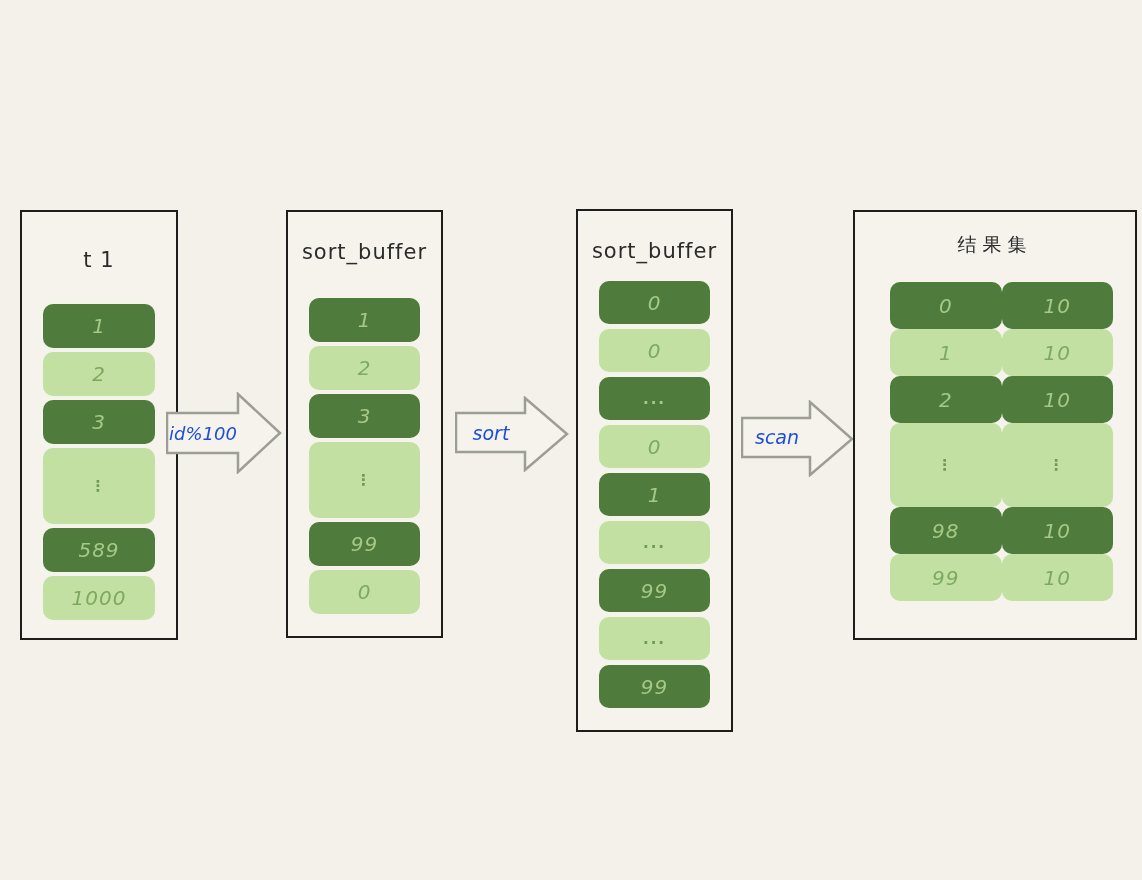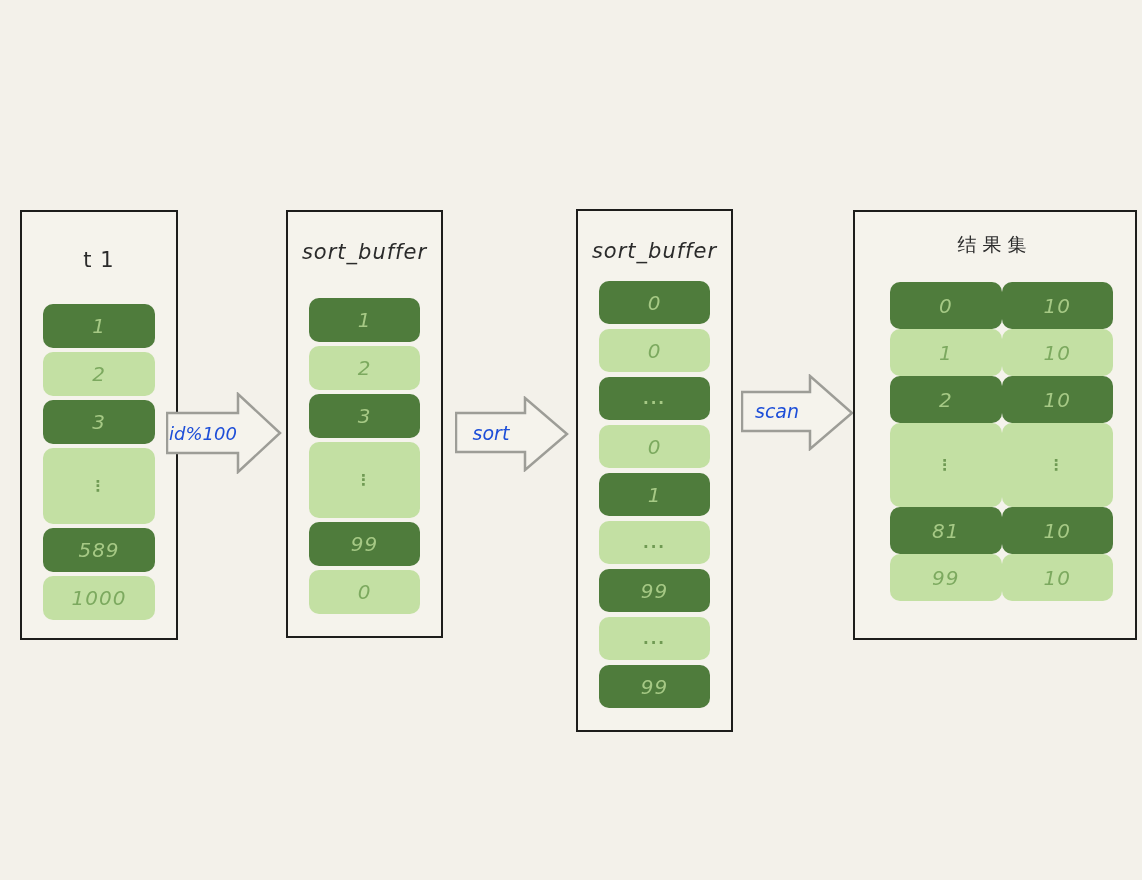--- a/index.html
+++ b/index.html
@@ -7,21 +7,21 @@
   .canvas{position:relative;width:1142px;height:880px;background:#f3f1ea;overflow:hidden;}
 
   .panel{position:absolute;background:#f5f3ec;border:2px solid #1d1d1b;box-sizing:border-box;}
   .p1{left:4px;top:210px;width:158px;height:430px;margin-left:16px;}
   .p2{left:286px;top:210px;width:157px;height:428px;}
   .p3{left:576px;top:209px;width:157px;height:523px;}
   .p4{left:853px;top:210px;width:284px;height:430px;}
 
   .panel-title{text-align:center;font-size:21px;color:#2b2b2b;letter-spacing:1px;}
   .p1 .panel-title{margin-top:36px;}
-  .p2 .panel-title,.p3 .panel-title{margin-top:28px;font-style:italic;}
+  .p2 .panel-title,.p3 .panel-title{margin-top:28px;}
   .p4 .panel-title{margin-top:20px;font-size:19px;font-weight:400;letter-spacing:6px;}
 
   .rows{padding:0 21px;}
   .p1 .rows{margin-top:32px;}
   .p2 .rows{margin-top:34px;}
   .p3 .rows{margin-top:18px;}
   .p4 .rows{margin-top:24px;padding:0 22px 0 35px;}
 
   .row{display:flex;margin-bottom:4px;}
   .row .cell{flex:1;display:flex;align-items:center;justify-content:center;
@@ -37,21 +37,21 @@
   .row.light .cell.ellipsis{color:#6f9a53;}
 
   .arrow{position:absolute;}
   .arrow svg{display:block;}
   .arrow-label{position:absolute;display:flex;align-items:center;justify-content:center;
                font-style:italic;font-size:19px;color:#1d4ed8;}
   .a1{left:166px;top:392px;width:116px;height:82px;}
   .a1 .arrow-label{left:2px;top:21px;width:70px;height:40px;font-size:18px;}
   .a2{left:455px;top:396px;width:114px;height:76px;}
   .a2 .arrow-label{left:2px;top:17px;width:68px;height:39px;}
-  .a3{left:741px;top:374px;width:123px;height:77px;}
+  .a3{left:741px;top:400px;width:123px;height:77px;}
   .a3 .arrow-label{left:2px;top:17px;width:68px;height:39px;}
 </style>
 </head>
 <body>
 
 <div class="canvas">
 
   <div class="panel p1">
     <div class="panel-title">t 1</div>
     <div class="rows">
@@ -167,21 +167,21 @@
         </div>
         <div class="row dark">
           <div class="cell">2</div>
           <div class="cell">10</div>
         </div>
         <div class="row light tall">
           <div class="cell ellipsis">⋮</div>
           <div class="cell ellipsis">⋮</div>
         </div>
         <div class="row dark">
-          <div class="cell">81</div>
+          <div class="cell">98</div>
           <div class="cell">10</div>
         </div>
         <div class="row light">
           <div class="cell">99</div>
           <div class="cell">10</div>
         </div>
       </div>
   </div>
 
 </div>

